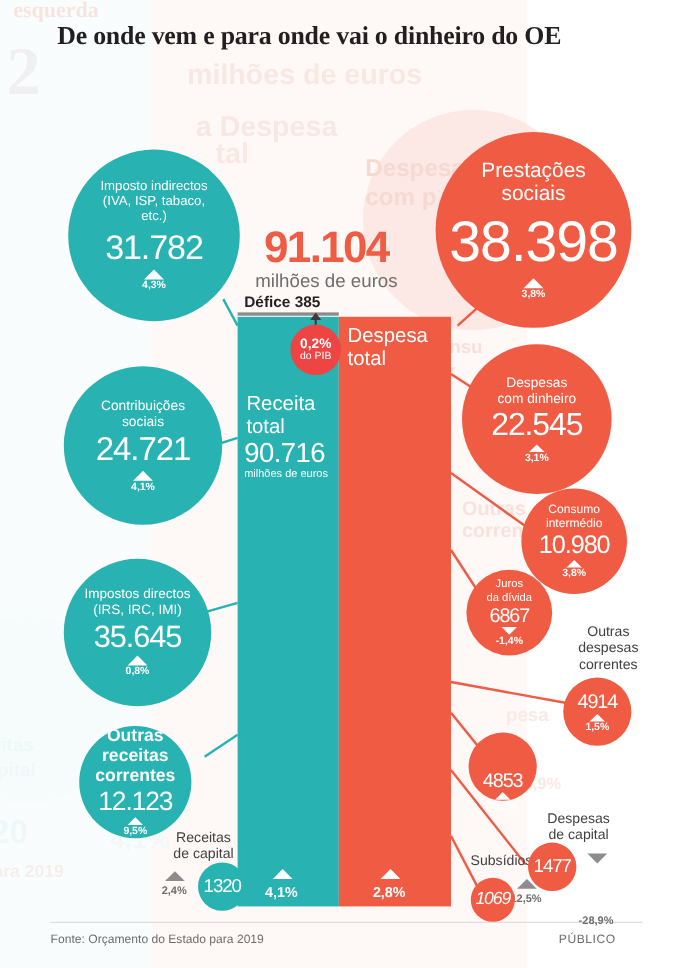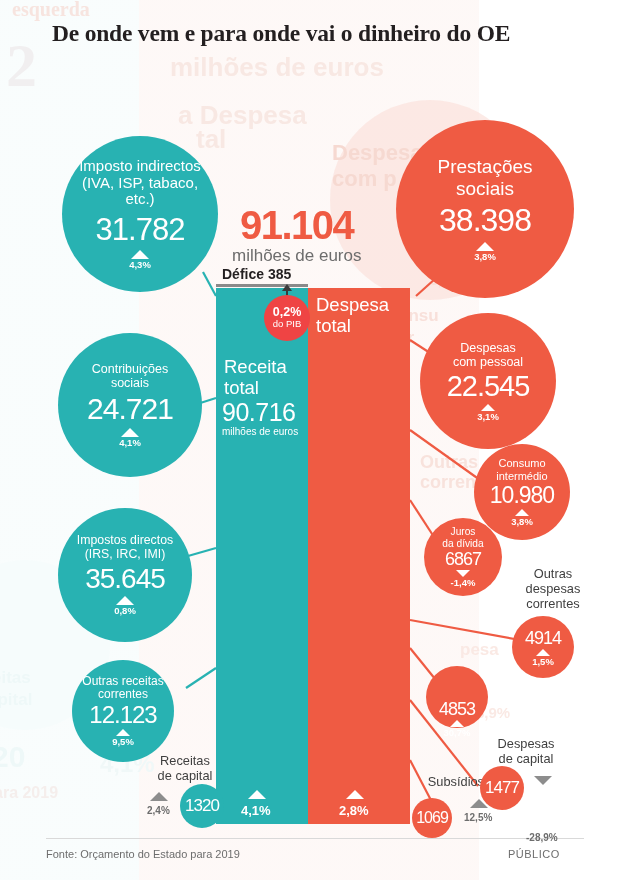--- a/index.html
+++ b/index.html
@@ -161,21 +161,21 @@
   <div style="position:absolute;left:241px;top:803px;color:#fff;font-size:13px;font-weight:bold;z-index:5;">4,1%</div>
   <div style="position:absolute;left:346px;top:790px;z-index:5;">
     <div class="tri tri-up"></div>
   </div>
   <div style="position:absolute;left:339px;top:803px;color:#fff;font-size:13px;font-weight:bold;z-index:5;">2,8%</div>
 
   <div class="total-val">91.104</div>
   <div class="total-unit">milhões de euros</div>
 
   <div class="bub teal" style="left:62px;top:136px;width:156px;height:156px;">
-    <div class="lbl" style="font-size:15px;margin-bottom:4px;">
+    <div class="lbl" style="font-size:12px;margin-bottom:4px;">
       <div>Imposto indirectos</div>
       <div>(IVA, ISP, tabaco,</div>
       <div>etc.)</div>
     </div>
     <div class="val" style="font-size:31px;">31.782</div>
     <div class="tri tri-up" style="margin-top:2px;"></div>
     <div class="pct">4,3%</div>
   </div>
 
   <div class="bub teal" style="left:58px;top:333px;width:144px;height:144px;">
@@ -192,21 +192,21 @@
     <div class="lbl" style="font-size:12.3px;margin-bottom:1px;">
       <div>Impostos directos</div>
       <div>(IRS, IRC, IMI)</div>
     </div>
     <div class="val" style="font-size:28px;">35.645</div>
     <div class="tri tri-up" style="margin-top:1px;"></div>
     <div class="pct">0,8%</div>
   </div>
 
   <div class="bub teal" style="left:72px;top:660px;width:102px;height:102px;">
-    <div class="lbl" style="font-size:12px;">
+    <div class="lbl" style="font-size:16px;font-weight:bold;">
       <div>Outras receitas</div>
       <div>correntes</div>
     </div>
     <div class="val" style="font-size:24px;">12.123</div>
     <div class="tri-s tri-up-s"></div>
     <div class="pct">9,5%</div>
   </div>
 
   <div class="olbl" style="left:140px;top:753px;width:90px;">
     <div>Receitas</div>
@@ -218,29 +218,29 @@
   <div class="opct" style="left:147px;top:805px;">2,4%</div>
   <div class="bub teal" style="left:180px;top:784px;width:44px;height:44px;">
     <div class="val" style="font-size:17px;">1320</div>
   </div>
 
   <div class="bub red" style="left:396px;top:120px;width:178px;height:178px;">
     <div class="lbl" style="font-size:19px;margin-bottom:3px;">
       <div>Prestações</div>
       <div>sociais</div>
     </div>
-    <div class="val" style="font-size:32px;">38.398</div>
+    <div class="val" style="font-size:52px;">38.398</div>
     <div class="tri tri-up" style="margin-top:3px;"></div>
     <div class="pct">3,8%</div>
   </div>
 
   <div class="bub red" style="left:420px;top:313px;width:136px;height:136px;">
     <div class="lbl" style="font-size:12.5px;margin-bottom:1px;">
       <div>Despesas</div>
-      <div>com pessoal</div>
+      <div>com dinheiro</div>
     </div>
     <div class="val" style="font-size:29px;">22.545</div>
     <div class="tri-s tri-up-s" style="margin-top:1px;"></div>
     <div class="pct">3,1%</div>
   </div>
 
   <div class="bub red" style="left:474px;top:444px;width:96px;height:96px;">
     <div class="lbl" style="font-size:11px;">
       <div>Consumo</div>
       <div>intermédio</div>
@@ -285,21 +285,21 @@
     <div class="val" style="font-size:17px;">1477</div>
   </div>
   <div class="oarrow" style="left:534px;top:776px;">
     <div class="tri-gray-dn"></div>
   </div>
   <div class="opct" style="left:526px;top:832px;">-28,9%</div>
 
   <div class="olbl" style="left:404px;top:774px;width:80px;text-align:right;">
     <div>Subsídios</div>
   </div>
-  <div class="bub red" style="left:412px;top:798px;width:40px;height:40px;">
+  <div class="bub red" style="left:428px;top:798px;width:40px;height:40px;font-style:italic;">
     <div class="val" style="font-size:16px;">1069</div>
   </div>
   <div class="oarrow" style="left:470px;top:799px;">
     <div class="tri-gray-up"></div>
   </div>
   <div class="opct" style="left:464px;top:812px;">12,5%</div>
 
   <div class="foot-rule"></div>
   <div class="foot-src">Fonte: Orçamento do Estado para 2019</div>
   <div class="foot-brand">PÚBLICO</div>

